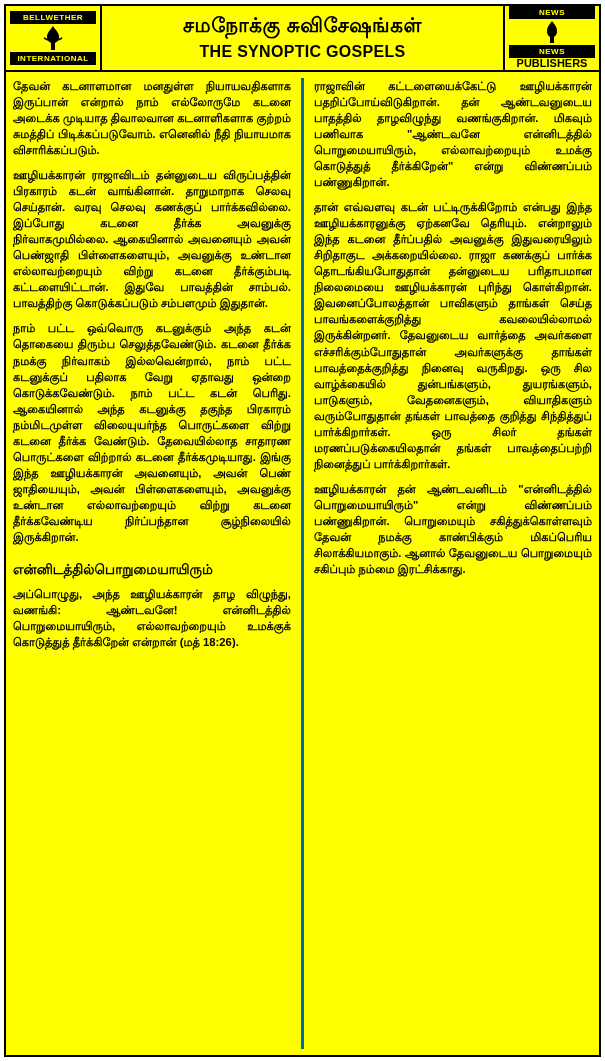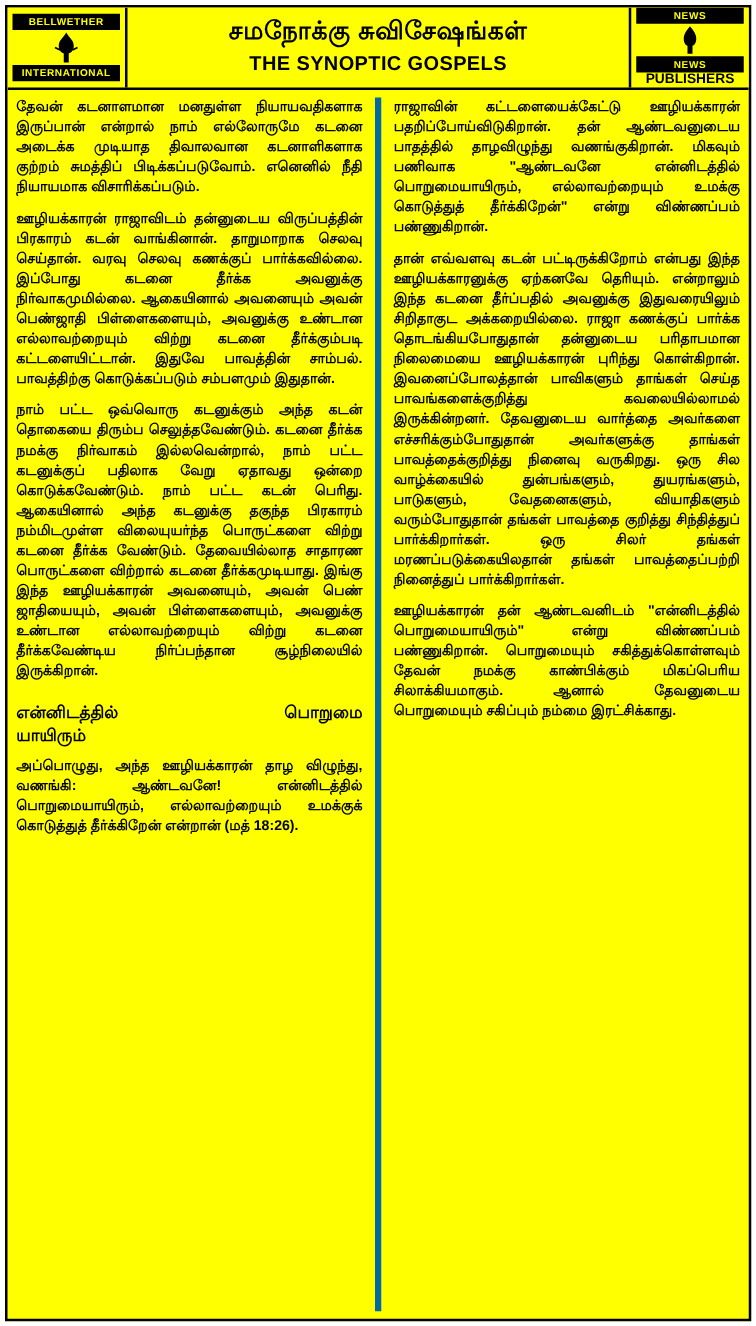--- a/index.html
+++ b/index.html
@@ -111,33 +111,33 @@
   }
   .col {
     flex: 1;
     display: flex;
     flex-direction: column;
     font-size: 11.3px;
     line-height: 1.42;
     color: #000000;
     text-align: justify;
   }
-  .col.left { border-right: 5px solid #0369a1; padding-right: 10px; }
+  .col.left { border-right: 3px solid #0369a1; padding-right: 10px; }
   .para {
     margin: 0 0 9px 0;
     text-align: justify;
     text-justify: inter-word;
     font-weight: bold;
   }
   .subhead {
     margin: 6px 0 7px 0;
     font-size: 13.5px;
     font-weight: bold;
     display: flex;
-    flex-direction: column;
+    flex-direction: row;
   }
   .subhead .line {
     display: flex;
     justify-content: space-between;
   }
   .subhead .line2 { justify-content: flex-start; }
 </style>
 </head>
 <body>
 

